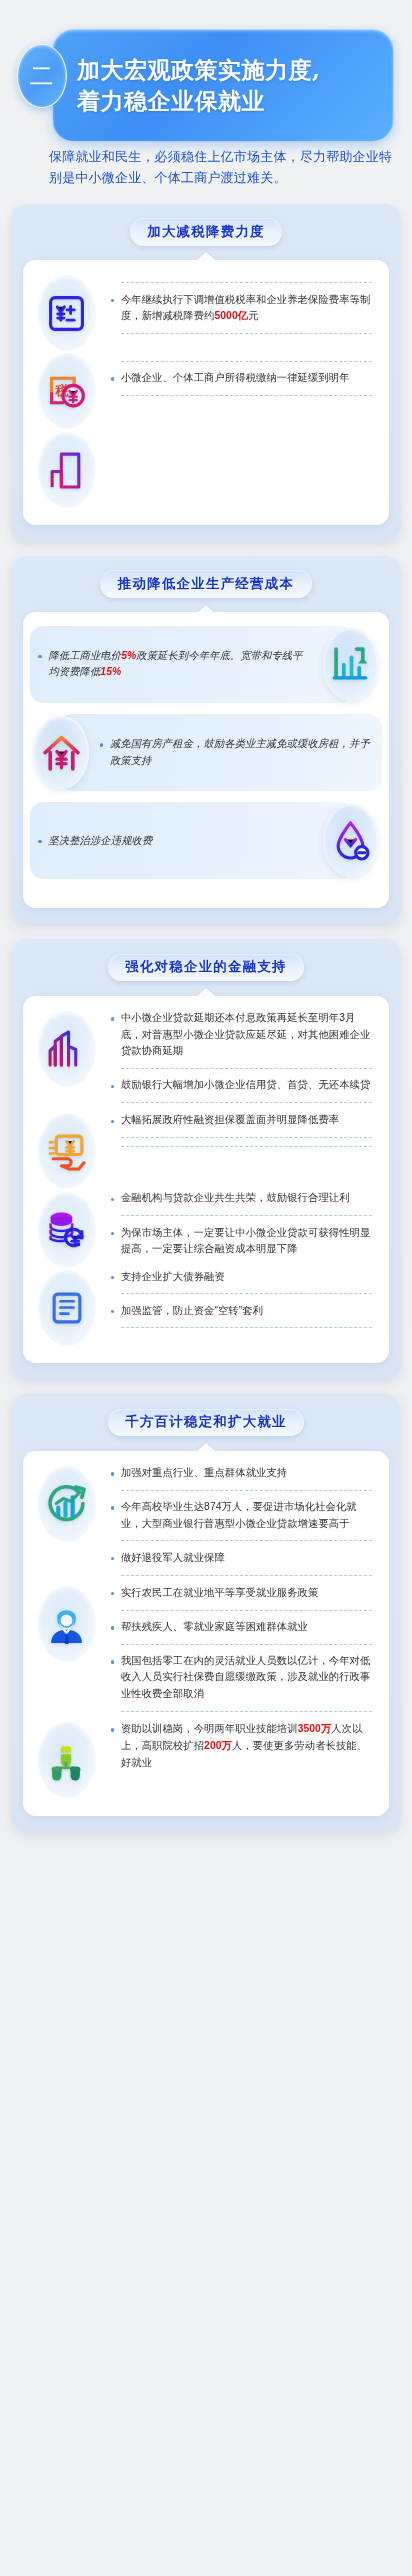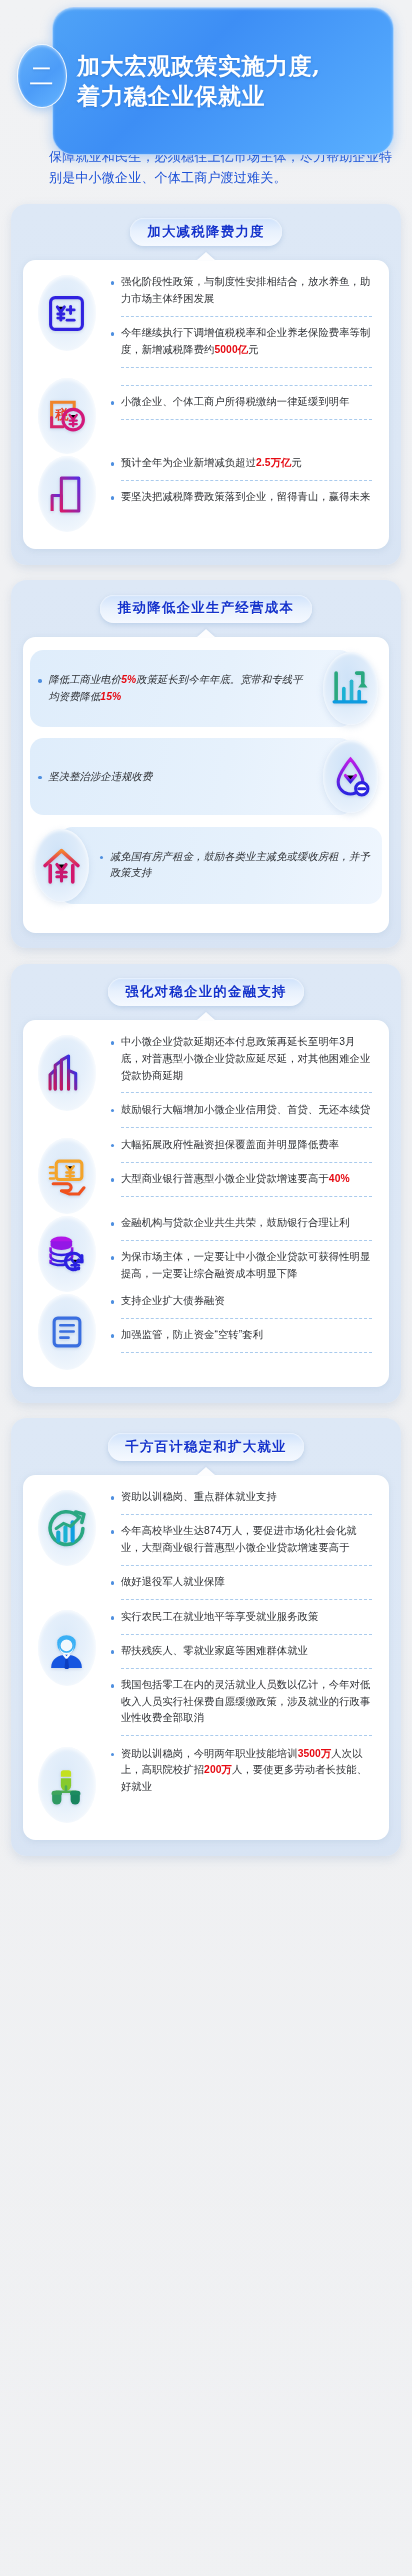--- a/index.html
+++ b/index.html
@@ -22,23 +22,23 @@
   
   .header-wrap {
     position: relative;
     padding: 15.5px 17.5px 0 17.5px;
     height: 149px;
   }
 
   .header-banner {
     position: absolute;
     left: 52px;
-    top: 7px;
+    top: 29px;
     right: 18.5px;
-    height: 148px;
+    height: 113px;
     border-radius: 21.6px;
     background: linear-gradient(135deg, #4fa3f7 0%, #3d8ef5 40%, #5ab0ff 100%);
     box-shadow: 0 3.1px 11.3px rgba(80,150,235,.35),
                 inset 0 1px 2.6px rgba(255,255,255,.45);
     border: 1.5px solid rgba(255,255,255,.55);
     display: flex;
     align-items: center;
     padding-left: 24px;
   }
 
@@ -286,24 +286,20 @@
                     <path d="M21 47 h12"></path>
                     <path d="M27 35 v16"></path>
         <path d="M46 24 v14"></path>
                     <path d="M39 31 h14"></path>
                     <path d="M39 51 h14"></path>
       </g>
                 </svg>
               </div>
             </div>
             <div class="text-col stack">
-              <div class="bullet">
-                <span class="dot"></span>
-                <div class="btxt"><span>强化阶段性政策，与制度性安排相结合，放水养鱼，助力市场主体纾困发展</span></div>
-              </div>
               <div class="divider"></div>
               <div class="bullet">
                 <span class="dot"></span>
                 <div class="btxt"><span>今年继续执行下调增值税税率和企业养老保险费率等制度，新增减税降费约</span><span class="hl">5000亿</span><span>元</span></div>
               </div>
               <div class="divider"></div>
             </div>
           </div>
           <div class="row">
             <div class="icon-col">
@@ -347,31 +343,20 @@
       </g>
       <g stroke="url(#g_bcb)" stroke-width="5" stroke-linecap="round">
         <path d="M33 22 h16"></path>
                     <path d="M33 34 h16"></path>
                     <path d="M33 46 h16"></path>
                     <path d="M33 58 h16"></path>
       </g>
                 </svg>
               </div>
             </div>
-            <div class="text-col stack">
-              <div class="bullet">
-                <span class="dot"></span>
-                <div class="btxt"><span>预计全年为企业新增减负超过</span><span class="hl">2.5万亿</span><span>元</span></div>
-              </div>
-              <div class="divider"></div>
-              <div class="bullet">
-                <span class="dot"></span>
-                <div class="btxt"><span>要坚决把减税降费政策落到企业，留得青山，赢得未来</span></div>
-              </div>
-            </div>
           </div>
         </div>
       </div>
       <div class="section">
         <div class="sec-title-pill">
           <div class="sec-title-txt">推动降低企业生产经营成本</div>
         </div>
         <div class="notch"></div>
         <div class="sec-body">
           <div class="pill-row icon-right">
@@ -388,50 +373,20 @@
       <g stroke-linecap="round">
         <path d="M10 6 V60" stroke="#2aa87f" stroke-width="7"></path>
         <path d="M25 36 V60" stroke="#1ab2d4" stroke-width="7"></path>
         <path d="M40 22 V60" stroke="#2bb5cf" stroke-width="7"></path>
         <path d="M55 42 V60" stroke="#17a9e0" stroke-width="7"></path>
         <path d="M6 62 h62" stroke="#0e9be0" stroke-width="6"></path>
       </g>
       <path d="M50 6 h12 v18" fill="none" stroke="#2aa87f" stroke-width="7" stroke-linecap="round" stroke-linejoin="round"></path>
       <path d="M62 34 l-9-12 h18 Z" transform="rotate(180 62 28)" fill="#2aa87f"></path>
       </svg>
-              </div>
-            </div>
-          </div>
-          <div class="pill-row icon-right">
-            <div class="pill-bg"></div>
-            <div class="pill-text">
-              <div class="bullet">
-                <span class="dot"></span>
-                <div class="btxt"><span>坚决整治涉企违规收费</span></div>
-              </div>
-            </div>
-            <div class="pill-icon">
-              <div class="icon-circle">
-                <svg width="39" height="41" viewBox="0 0 76 80">
-      <defs>
-                    <linearGradient id="g_dm" x1="0" y1="0" x2="0" y2="1">
-        <stop offset="0" stop-color="#c11ce8"></stop>
-                      <stop offset="1" stop-color="#2b24e0"></stop>
-                    </linearGradient>
-                  </defs>
-      <path d="M38 6 C38 6 62 34 62 50 A24 24 0 0 1 14 50 C14 34 38 6 38 6 Z" fill="none" stroke="url(#g_dm)" stroke-width="6"></path>
-      <g stroke="url(#g_dm)" stroke-width="6" stroke-linecap="round">
-        <path d="M28 38 L38 50 L48 38"></path>
-                    <path d="M28 52 h20"></path>
-                    <path d="M28 61 h20"></path>
-                    <path d="M38 50 v18"></path>
-      </g>
-      <circle cx="60" cy="64" r="12" fill="#fff" stroke="#2b24e0" stroke-width="6"></circle>
-      <path d="M54 64 h12" stroke="#2b24e0" stroke-width="6" stroke-linecap="round"></path>
-                </svg>
               </div>
             </div>
           </div>
           <div class="pill-row icon-left">
             <div class="pill-bg"></div>
             <div class="pill-icon">
               <div class="icon-circle">
                 <svg width="41" height="39" viewBox="0 0 80 76">
       <defs>
                     <linearGradient id="g_hy" x1="0" y1="0" x2="0" y2="1">
@@ -451,20 +406,50 @@
                 </svg>
               </div>
             </div>
             <div class="pill-text">
               <div class="bullet">
                 <span class="dot"></span>
                 <div class="btxt"><span>减免国有房产租金，鼓励各类业主减免或缓收房租，并予政策支持</span></div>
               </div>
             </div>
           </div>
+          <div class="pill-row icon-right">
+            <div class="pill-bg"></div>
+            <div class="pill-text">
+              <div class="bullet">
+                <span class="dot"></span>
+                <div class="btxt"><span>坚决整治涉企违规收费</span></div>
+              </div>
+            </div>
+            <div class="pill-icon">
+              <div class="icon-circle">
+                <svg width="39" height="41" viewBox="0 0 76 80">
+      <defs>
+                    <linearGradient id="g_dm" x1="0" y1="0" x2="0" y2="1">
+        <stop offset="0" stop-color="#c11ce8"></stop>
+                      <stop offset="1" stop-color="#2b24e0"></stop>
+                    </linearGradient>
+                  </defs>
+      <path d="M38 6 C38 6 62 34 62 50 A24 24 0 0 1 14 50 C14 34 38 6 38 6 Z" fill="none" stroke="url(#g_dm)" stroke-width="6"></path>
+      <g stroke="url(#g_dm)" stroke-width="6" stroke-linecap="round">
+        <path d="M28 38 L38 50 L48 38"></path>
+                    <path d="M28 52 h20"></path>
+                    <path d="M28 61 h20"></path>
+                    <path d="M38 50 v18"></path>
+      </g>
+      <circle cx="60" cy="64" r="12" fill="#fff" stroke="#2b24e0" stroke-width="6"></circle>
+      <path d="M54 64 h12" stroke="#2b24e0" stroke-width="6" stroke-linecap="round"></path>
+                </svg>
+              </div>
+            </div>
+          </div>
         </div>
       </div>
       <div class="section">
         <div class="sec-title-pill">
           <div class="sec-title-txt">强化对稳企业的金融支持</div>
         </div>
         <div class="notch"></div>
         <div class="sec-body">
           <div class="row">
             <div class="icon-col">
@@ -516,24 +501,20 @@
       <path d="M14 54 h28 a7 7 0 0 1 0 14 H30 l16 6 h18 l10 -12" fill="none" stroke="#f0521e" stroke-width="6" stroke-linejoin="round" stroke-linecap="round"></path>
                 </svg>
               </div>
             </div>
             <div class="text-col stack">
               <div class="bullet">
                 <span class="dot"></span>
                 <div class="btxt"><span>大幅拓展政府性融资担保覆盖面并明显降低费率</span></div>
               </div>
               <div class="divider"></div>
-              <div class="bullet">
-                <span class="dot"></span>
-                <div class="btxt"><span>大型商业银行普惠型小微企业贷款增速要高于</span><span class="hl">40%</span></div>
-              </div>
               <div class="divider"></div>
             </div>
           </div>
           <div class="row">
             <div class="icon-col">
               <div class="icon-oval">
                 <svg width="41" height="41" viewBox="0 0 80 80">
       <defs>
                     <linearGradient id="g_ck" x1="0" y1="0" x2="0" y2="1">
         <stop offset="0" stop-color="#ab15e8"></stop>
@@ -615,21 +596,21 @@
         <path d="M38 64 V38" stroke="#1ab2d4" stroke-width="8"></path>
         <path d="M52 64 V28" stroke="#0f9fe2" stroke-width="8"></path>
         <path d="M20 40 L34 30 L48 36 L66 18" stroke="#2ba882" stroke-width="6" fill="none" stroke-linejoin="round"></path>
       </g>
                 </svg>
               </div>
             </div>
             <div class="text-col stack">
               <div class="bullet">
                 <span class="dot"></span>
-                <div class="btxt"><span>资助以训稳岗、重点群体就业支持</span></div>
+                <div class="btxt"><span>加强对重点行业、重点群体就业支持</span></div>
               </div>
               <div class="divider"></div>
               <div class="bullet">
                 <span class="dot"></span>
                 <div class="btxt"><span>今年高校毕业生达874万人，要促进市场化社会化就业，大型商业银行普惠型小微企业贷款增速要高于</span></div>
               </div>
               <div class="divider"></div>
               <div class="bullet">
                 <span class="dot"></span>
                 <div class="btxt"><span>做好退役军人就业保障</span></div>

